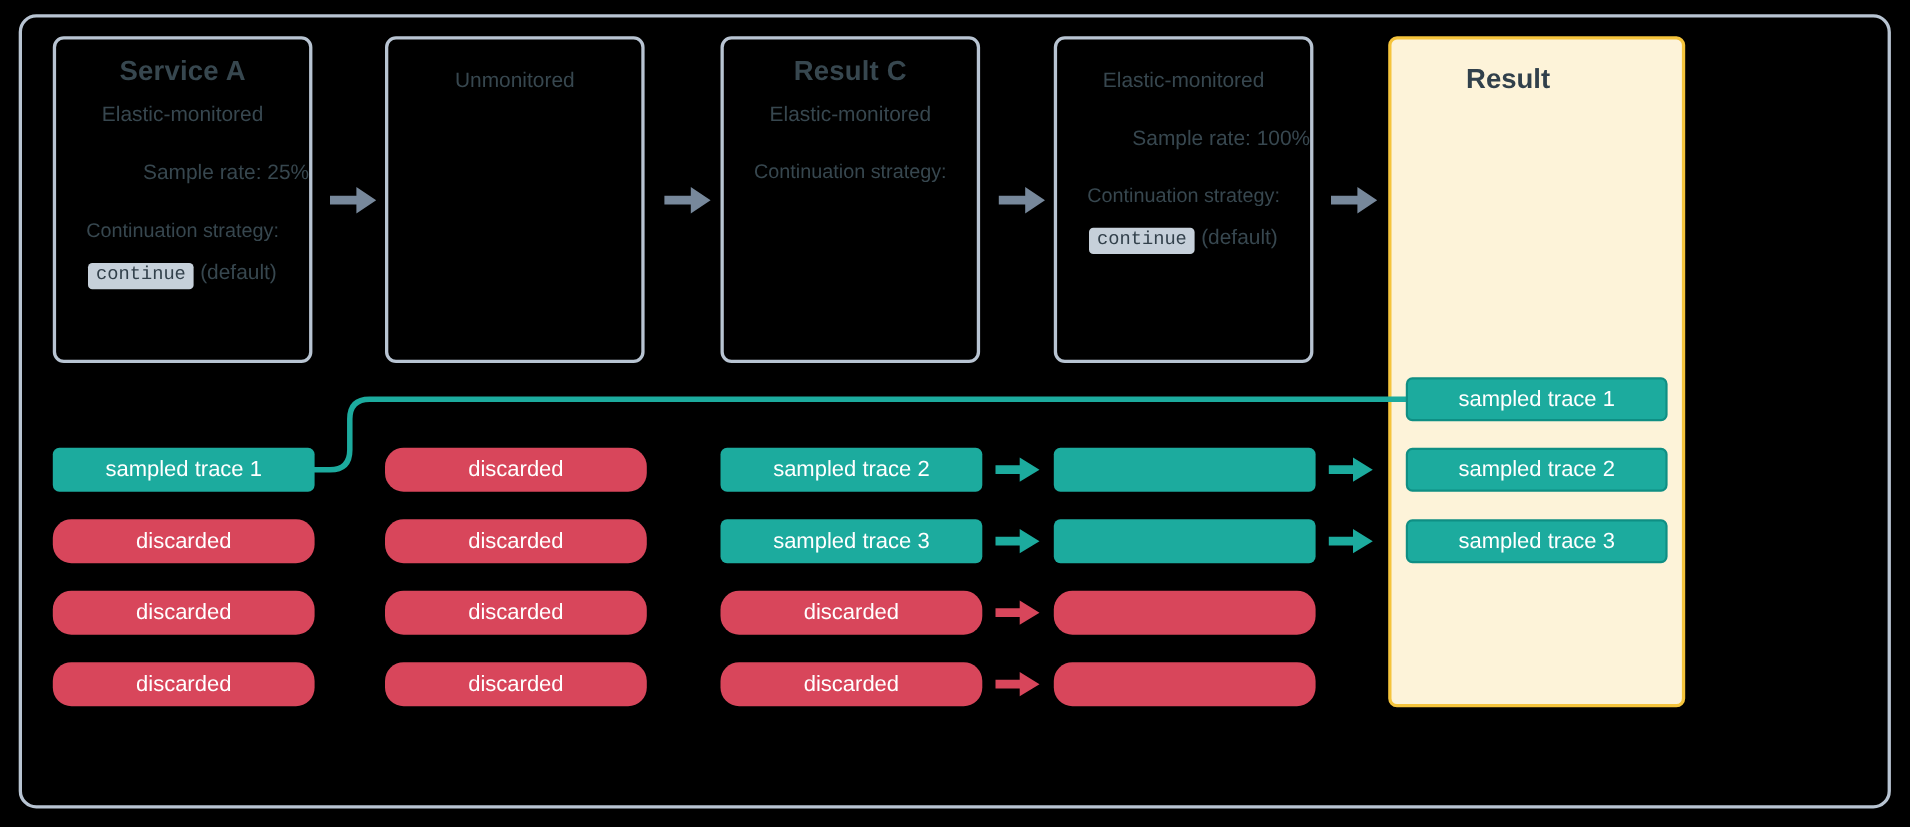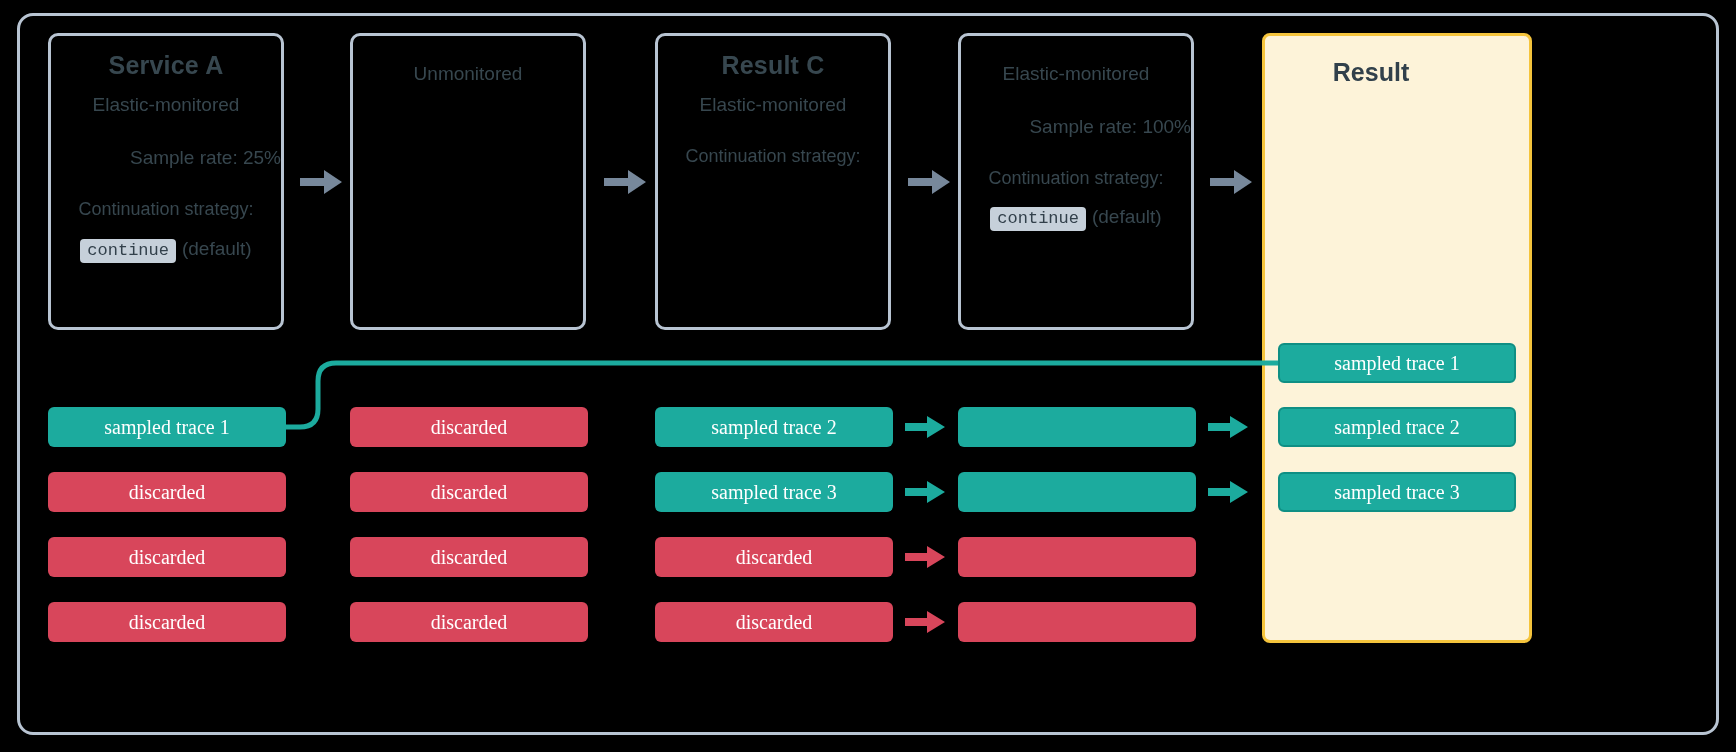--- a/index.html
+++ b/index.html
@@ -27,23 +27,23 @@
     background:#FDF3D9;border:3px solid #F5C43C;border-radius:8px;box-sizing:border-box;}
   .result-title{position:absolute;left:1262px;top:58px;width:218px;text-align:center;
     font-size:25px;font-weight:bold;color:#31404B;}
 
   
   .garrow{position:absolute;top:170px;width:42px;height:24px;}
 
   
   .pill{position:absolute;height:40px;border-radius:6px;box-sizing:border-box;
     display:flex;align-items:center;justify-content:center;
-    color:#fff;font-size:20px;line-height:1;font-family:Liberation Serif, serif;}
+    color:#fff;font-size:20px;line-height:1;}
   .pill.teal{background:#1CAB9E;}
-  .pill.red{background:#D8465B;}
+  .pill.red{background:#D8465B;border-radius:17px;}
   .pill.res{background:#1CAB9E;border:2px solid #0F8F84;}
 
   
   .rarrow{position:absolute;width:40px;height:22px;}
 
   svg{display:block;overflow:visible;}
   .conn{position:absolute;left:0;top:0;width:1736px;height:752px;pointer-events:none;}
 </style>
 </head>
 <body>

